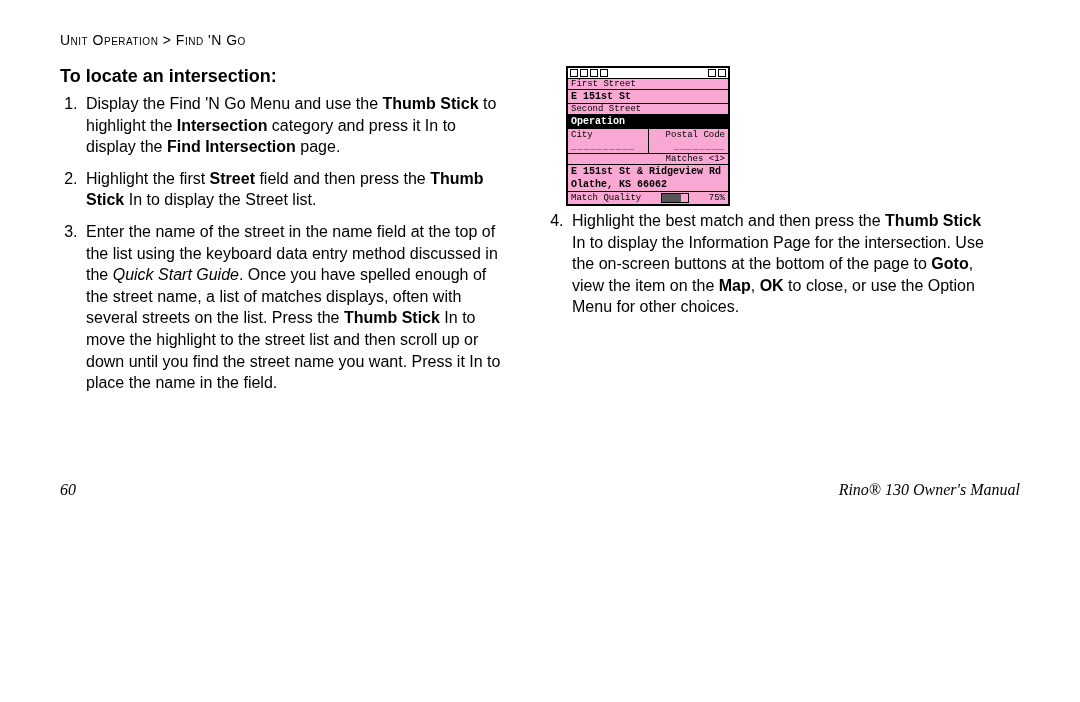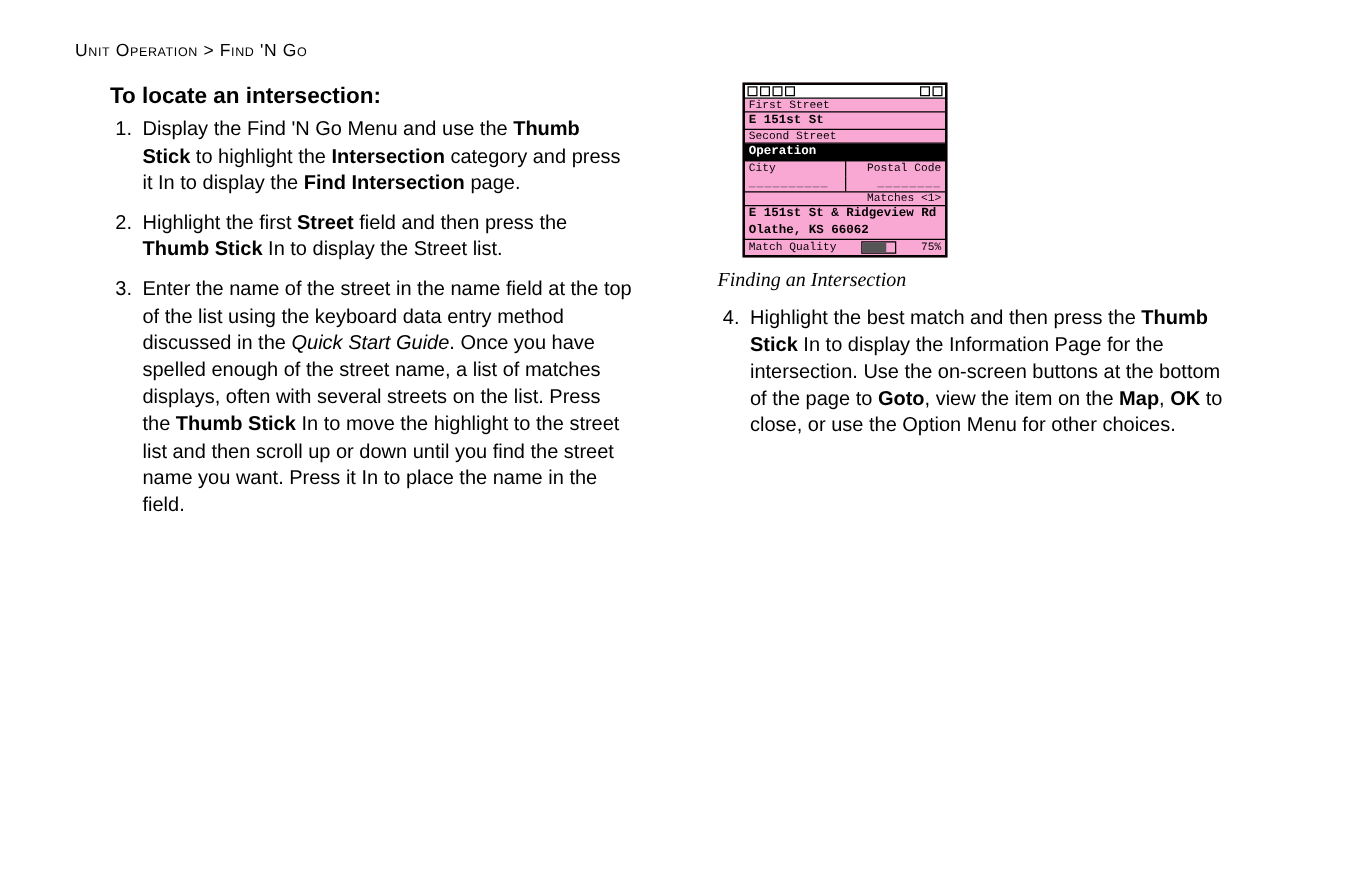--- a/index.html
+++ b/index.html
@@ -21,21 +21,20 @@
     font-variant: small-caps;
     letter-spacing: 0.5px;
     margin-bottom: 18px;
   }
   .columns {
     display: flex;
     gap: 40px;
   }
   .col {
     flex: 1;
-    margin-left: 28px;
   }
   .col-left {
     max-width: 460px;
   }
   .col-right {
     max-width: 460px;
   }
   .section-head {
     font-weight: bold;
     font-size: 18px;
@@ -192,24 +191,27 @@
           <div class="dev-row dev-bold" style="border-bottom:none;line-height:1.1">E 151st St &amp; Ridgeview Rd</div>
           <div class="dev-row dev-bold" style="line-height:1.1">Olathe, KS 66062</div>
           <div class="dev-bar">
             <span>Match Quality</span>
             <div class="dev-meter">
                 <div class="dev-meter-fill"></div>
               </div>
             <span>75%</span>
           </div>
         </div>
-        <div class="caption">Finding an Intersection</div>
       </div>
 
       <ol class="steps" start="4" id="steps-right">
           <li><span>Highlight the best match and then press the </span><span class="bold">Thumb Stick</span><span> In to display the Information Page for the intersection. Use the on-screen buttons at the bottom of the page to </span><span class="bold">Goto</span><span>, view the item on the </span><span class="bold">Map</span><span>, </span><span class="bold">OK</span><span> to close, or use the Option Menu for other choices.</span></li>
         </ol>
     </div>
 
   </div>
 
+  <div class="footer">
+    <span>60</span>
+    <span>Rino® 130 Owner's Manual</span>
+  </div>
 
 </div>
 
 </body></html>

